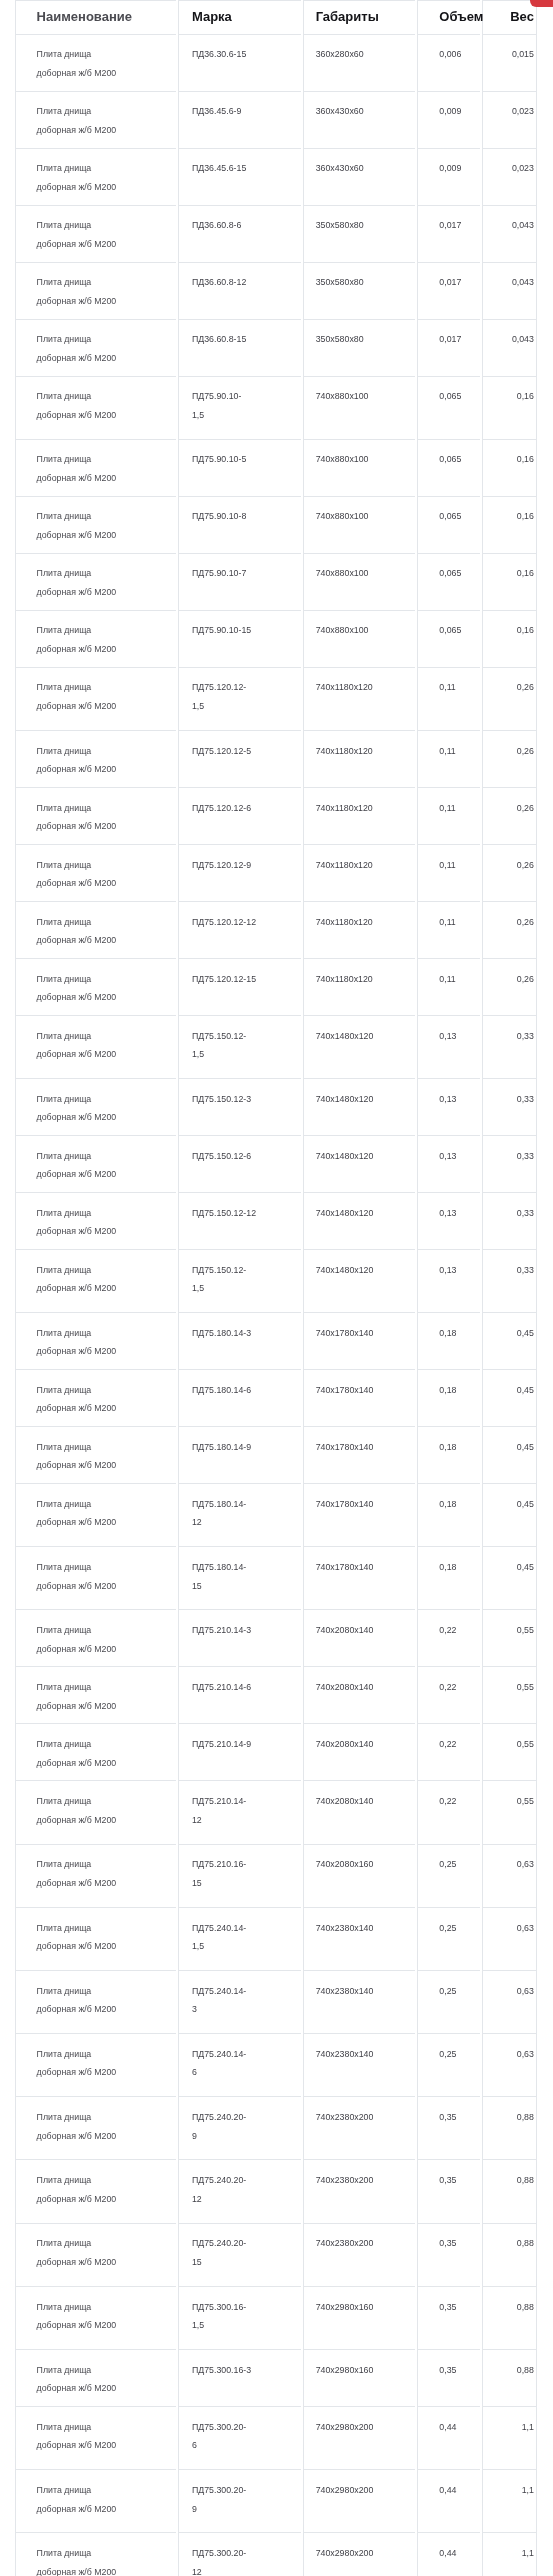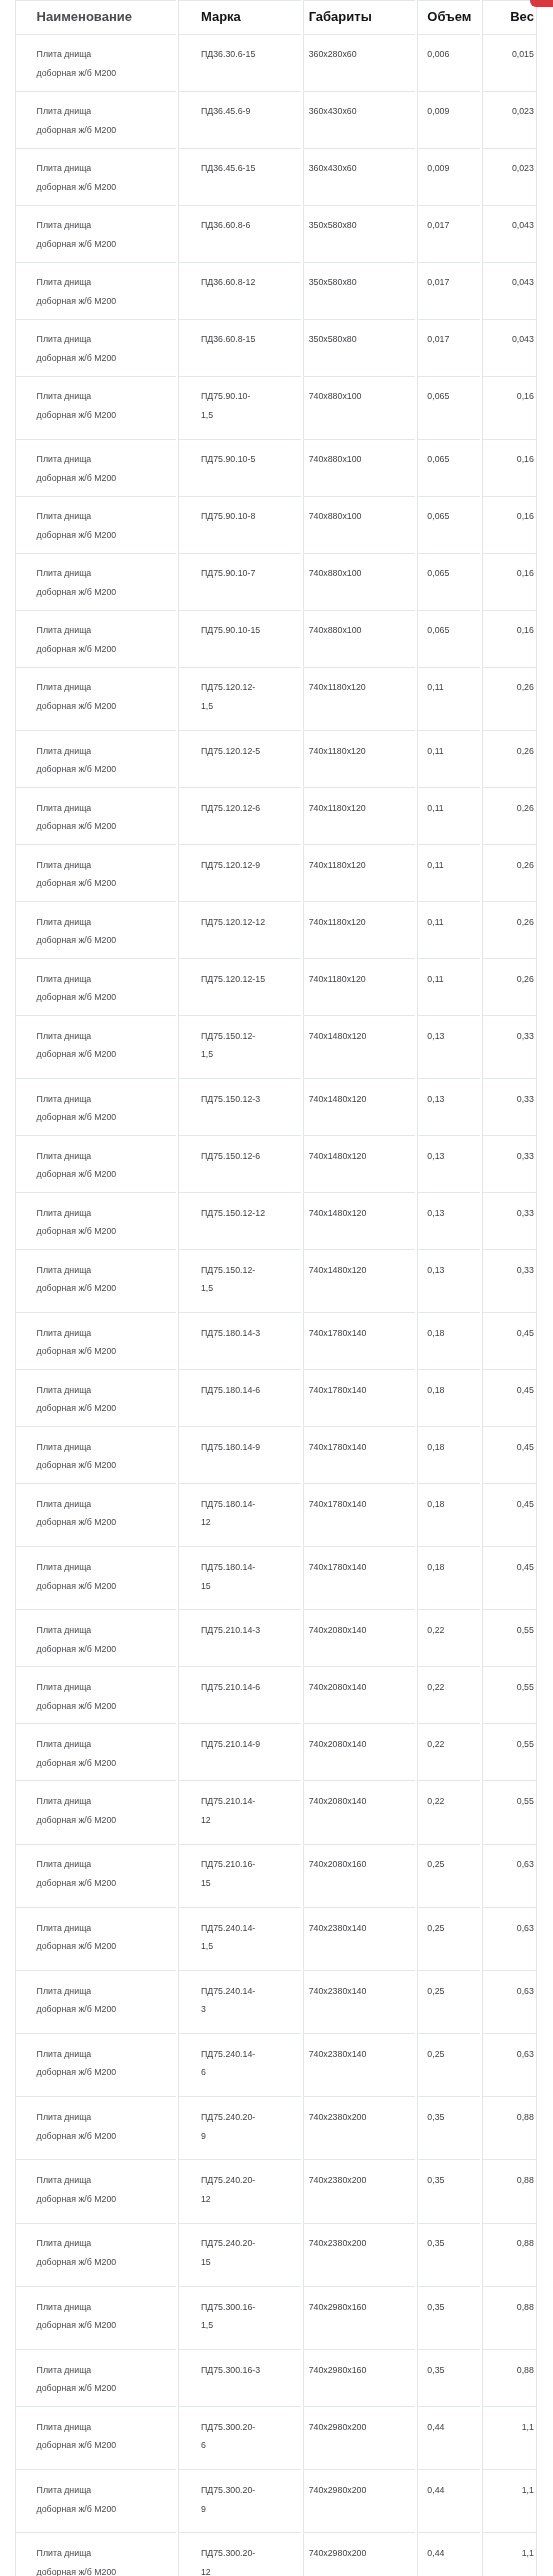--- a/index.html
+++ b/index.html
@@ -62,23 +62,23 @@
     color:var(--text);
     padding-top:10.8px;
     padding-bottom:8.2px;
     border-bottom:0.5px solid var(--line);
     border-left:0.5px solid var(--line);
     background:#ffffff;
   }
   td:last-child{border-right:0.5px solid var(--line);text-align:right;}
   tr.wrapped td{padding-bottom:14.4px;}
   .c-name{padding-left:20.6px;padding-right:10.3px;color:var(--text-soft);white-space:pre-line;}
-  .c-marka{padding-left:22px;padding-right:7.2px;white-space:pre-line;}
-  .c-dims{padding-left:5px;padding-right:3.1px;}
-  .c-vol{padding-left:9px;padding-right:2.1px;}
+  .c-marka{padding-left:13px;padding-right:7.2px;white-space:pre-line;}
+  .c-dims{padding-left:12px;padding-right:3.1px;}
+  .c-vol{padding-left:21px;padding-right:2.1px;}
   .c-wt{padding-left:7.2px;padding-right:2.1px;}
 </style>
 </head>
 <body>
 
 <div class="page">
 
   <div class="fab"></div>
 
   <table class="products">

